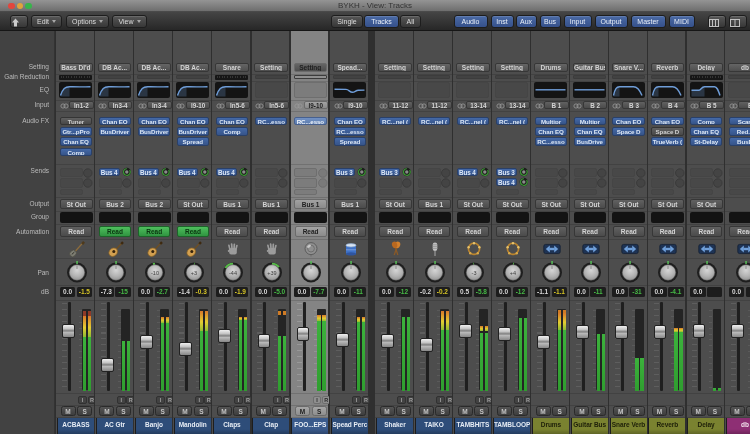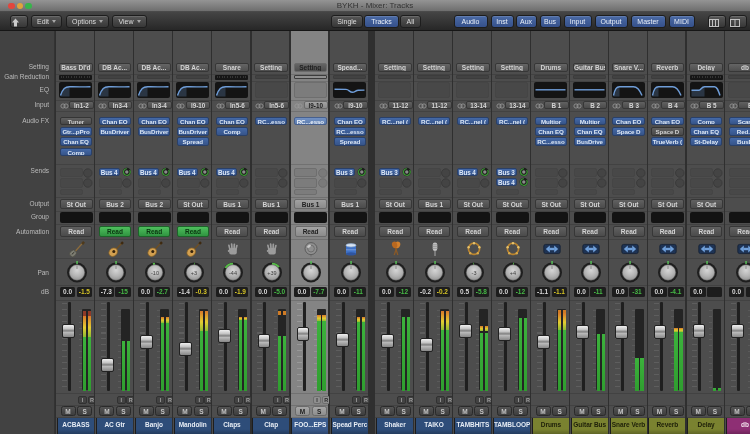--- a/index.html
+++ b/index.html
@@ -48,21 +48,21 @@
         <stop offset="55%" stop-color="#b2b2b2"></stop>
         <stop offset="100%" stop-color="#8a8a8a"></stop>
       </radialGradient>
     </defs>
   </svg>
 
 <div class="abs" id="titlebar"></div>
 <div class="abs tl" style="left:8px;background:#e2463d;"></div>
 <div class="abs tl" style="left:16.5px;background:#e0a33b;"></div>
 <div class="abs tl" style="left:25px;background:#37b54a;"></div>
-<div class="abs" id="titletxt">BYKH - Mixer: Tracks</div>
+<div class="abs" id="titletxt">BYKH - View: Tracks</div>
 <div class="abs" id="toolbar"></div>
 <div class="abs tbtn" style="left:10px;width:18px;">
     <svg width="9" height="9" style="margin-top:2px">
       <path d="M4.5,0.5 L8,4.5 L6,4.5 L6,8.5 L3,8.5 L3,4.5 L1,4.5 Z" fill="#cdcdcd"></path>
     </svg>
   </div>
 <div class="abs tbtn" style="left:31px;width:31px;">Edit<span class="caret"></span></div>
 <div class="abs tbtn" style="left:66px;width:43px;">Options<span class="caret"></span></div>
 <div class="abs tbtn" style="left:112px;width:35px;">View<span class="caret"></span></div>
 <div class="abs tbtn" style="left:331px;width:32px;">Single</div>

